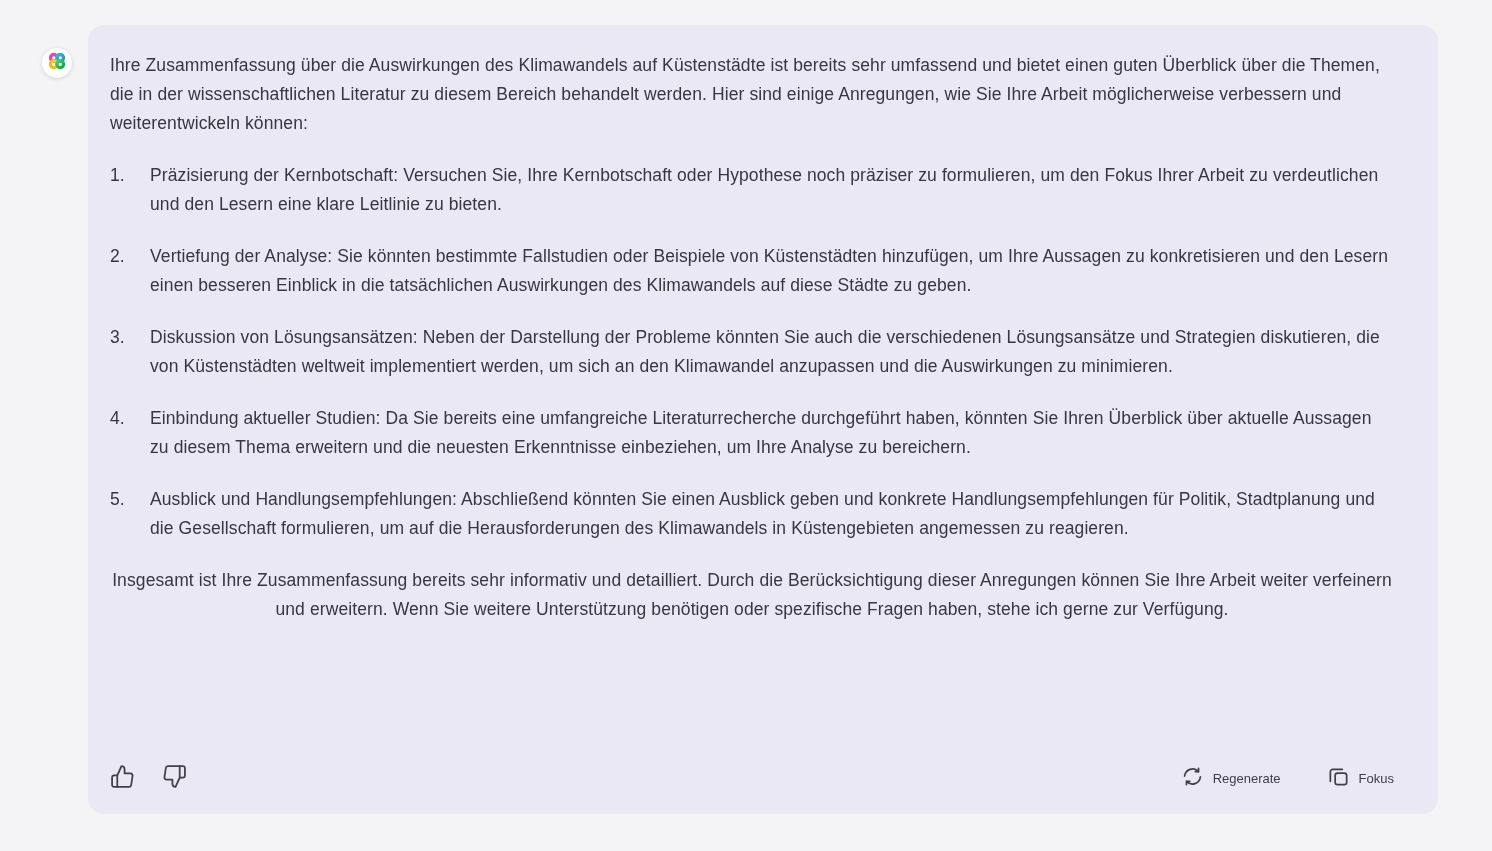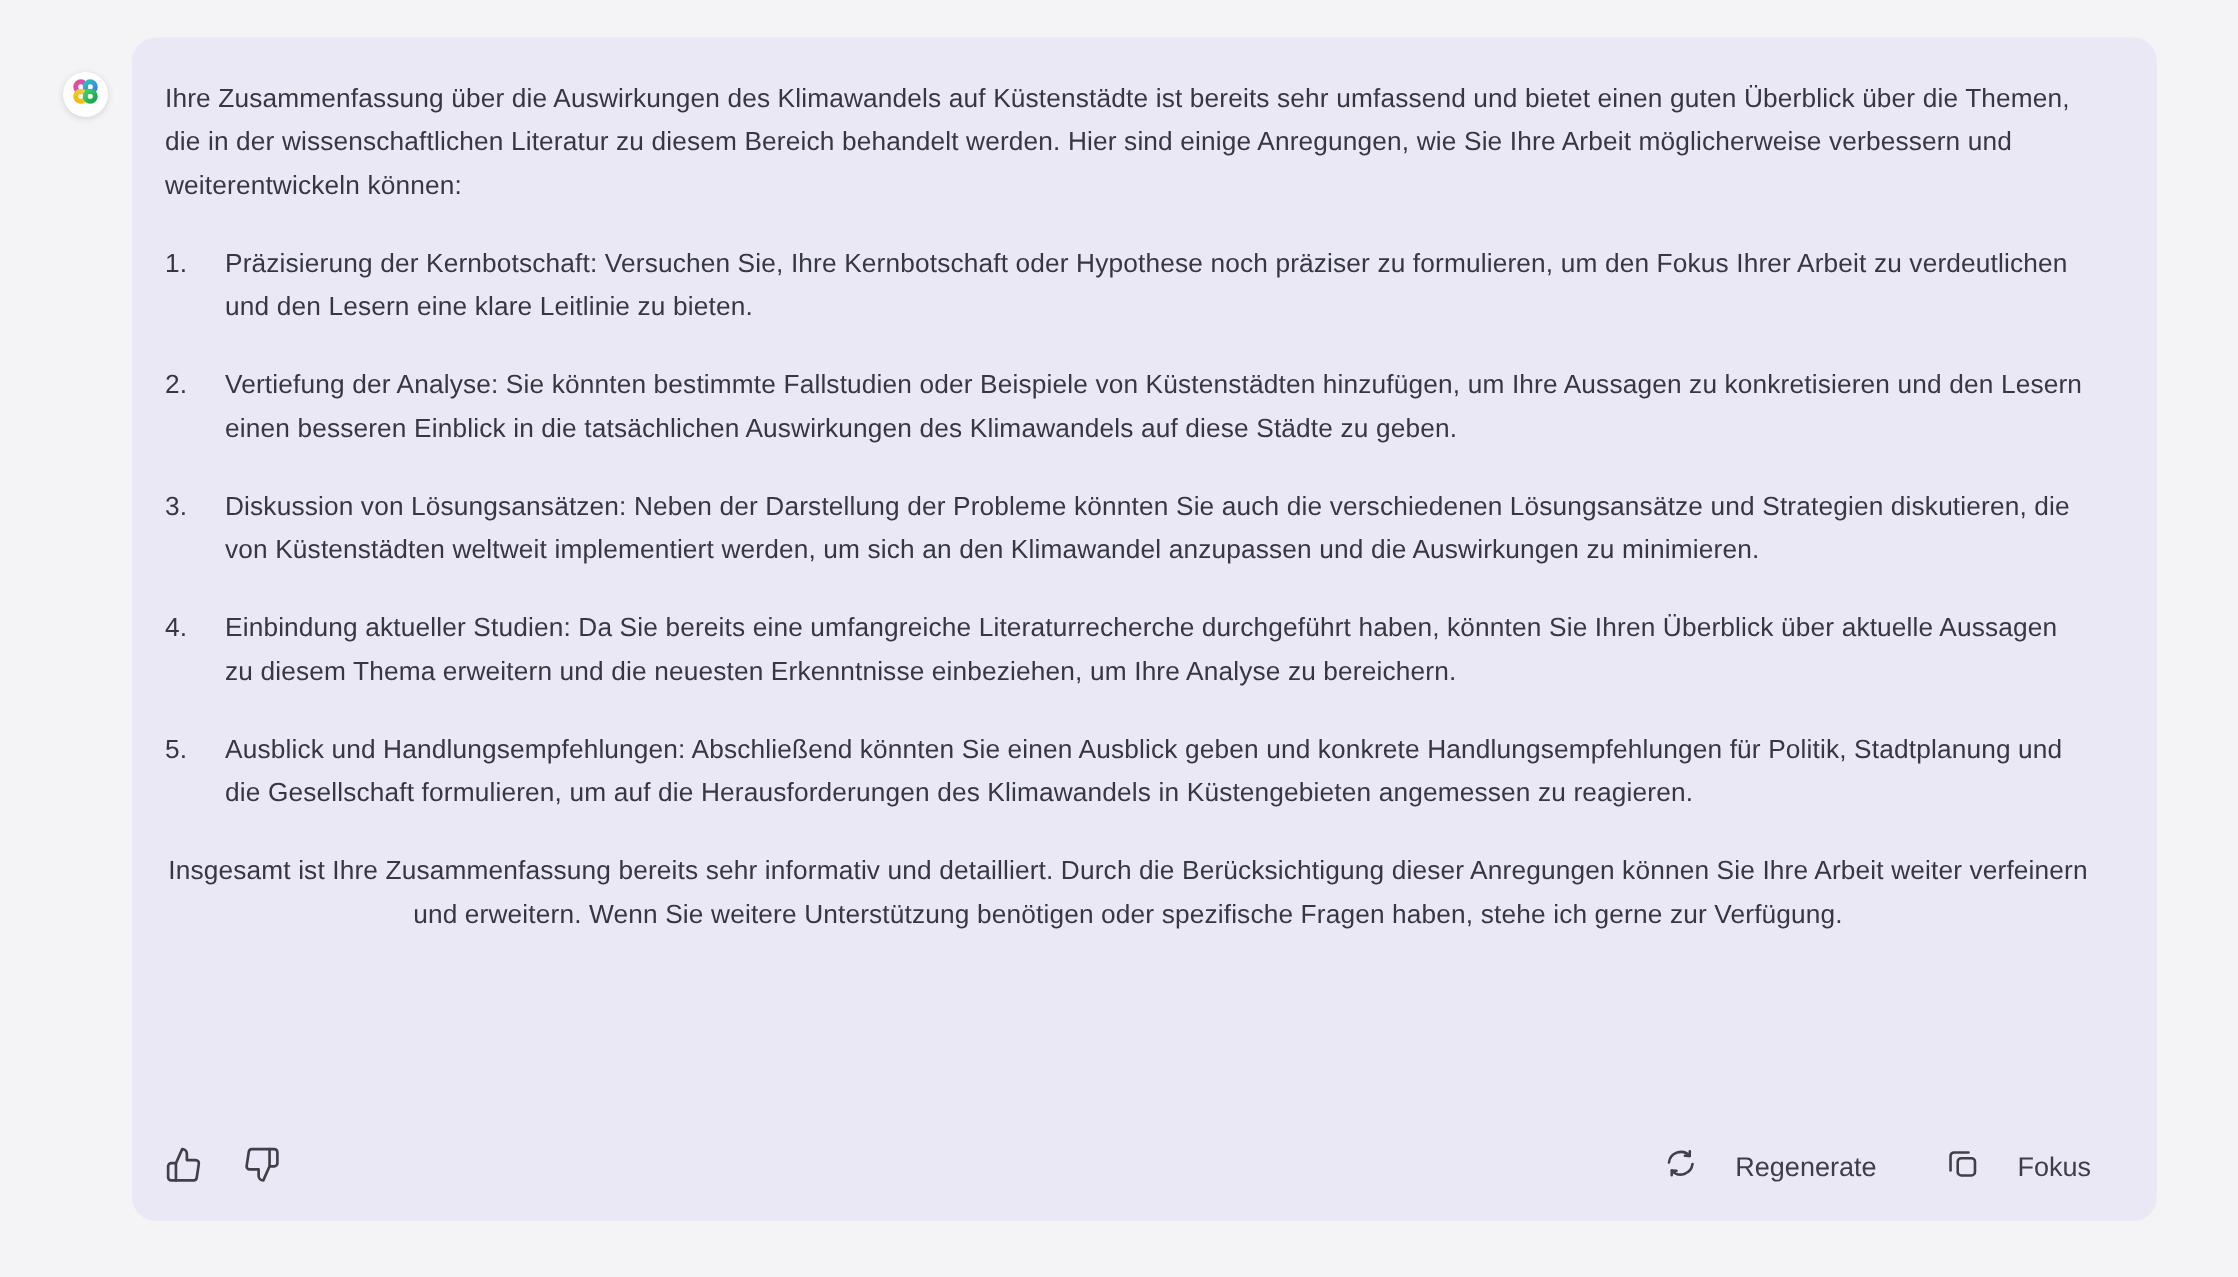--- a/index.html
+++ b/index.html
@@ -47,23 +47,23 @@
   .footer-right { display: flex; align-items: center; gap: 46px; }
 
   .icon-btn {
     background: none; border: none; cursor: pointer;
     display: flex; align-items: center; padding: 0;
   }
   .icon-btn svg { width: 25px; height: 25px; stroke: #404049; }
 
   .action-btn {
     background: none; border: none; cursor: pointer;
-    display: flex; align-items: center; gap: 25px;
+    display: flex; align-items: center; gap: 9px;
     font-family: "Liberation Sans", sans-serif;
-    font-size: 18px; color: #3e3e49;
+    font-size: 13px; color: #3e3e49;
   }
   .action-btn svg { width: 23px; height: 23px; stroke: #404049; }
 </style>
 </head>
 <body>
 
 <div class="stage">
 
   <div class="avatar">
     <span>

